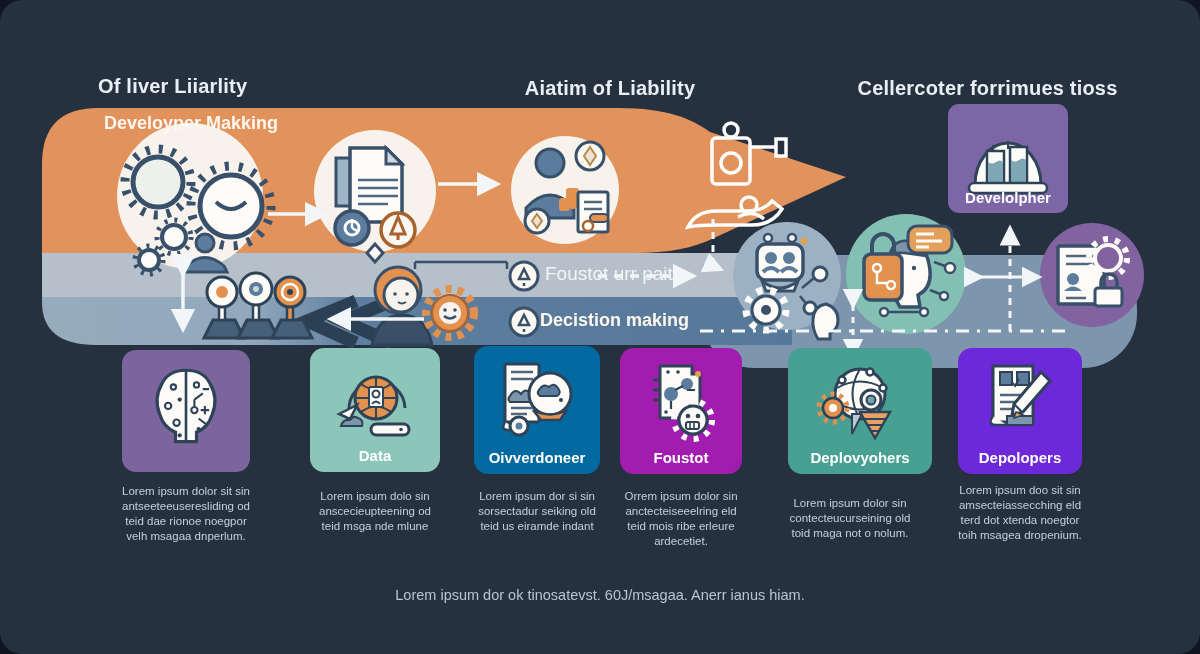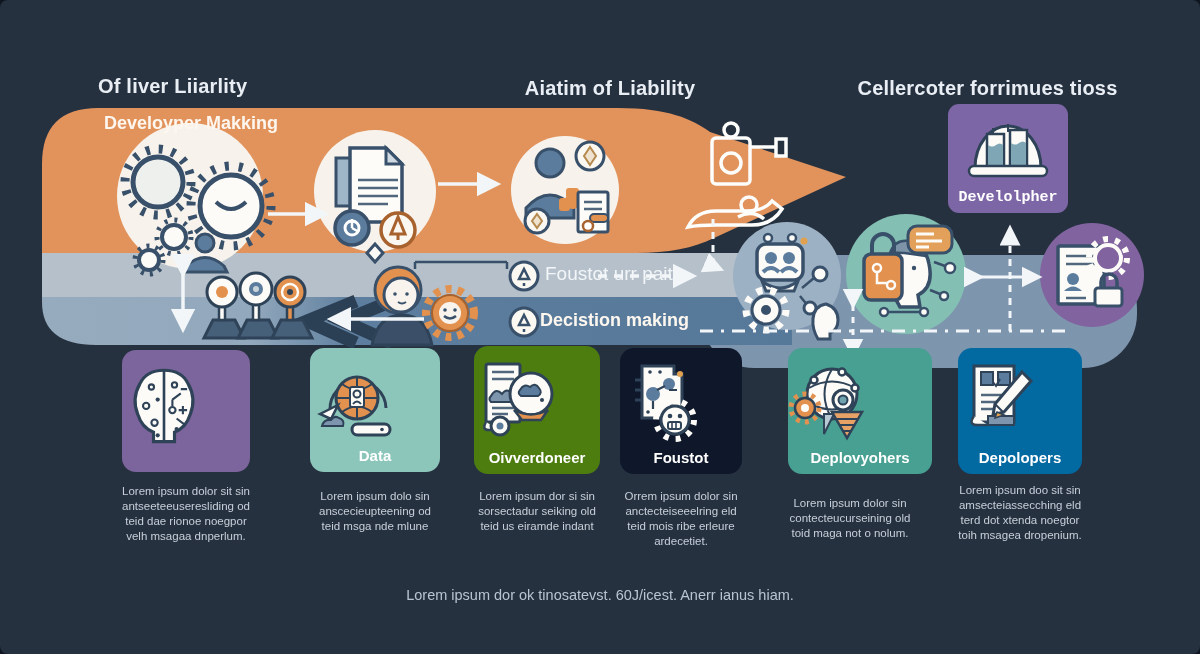--- a/index.html
+++ b/index.html
@@ -1,28 +1,28 @@
 <!DOCTYPE html>
 <html><head>
 <meta charset="utf-8">
 <style>
   html,body{margin:0;padding:0;background:#0f1521;}
   body{width:1200px;height:654px;position:relative;font-family:"Liberation Sans",sans-serif;}
-  #canvas{position:absolute;inset:0;width:1200px;height:654px;background:#263140;border-radius:8px;overflow:hidden;}
+  #canvas{position:absolute;inset:0;width:1200px;height:654px;background:#263140;border-radius:22px;overflow:hidden;}
   #art{position:absolute;left:0;top:0;}
   .hdr{position:absolute;font-weight:700;font-size:20px;color:#e9eef4;letter-spacing:.2px;}
   .hdr-c{text-align:center;}
   .band-label{position:absolute;color:#fdf7ef;font-weight:700;font-size:18px;}
   .band-label-light{position:absolute;color:#f2f6f8;font-weight:400;font-size:19px;}
-  .tile{position:absolute;border-radius:14px;display:flex;flex-direction:column;justify-content:flex-start;}
+  .tile{position:absolute;border-radius:14px;display:flex;flex-direction:column;align-items:center;justify-content:flex-start;}
   .tile .ticon{margin-top:10px;}
   .tile .tlabel{position:absolute;bottom:8px;left:0;right:0;text-align:center;color:#fff;font-weight:700;font-size:15px;}
   .desc{position:absolute;text-align:center;color:#c6cfd9;font-size:11.5px;line-height:1.3;white-space:pre-line;}
   .footer{position:absolute;left:0;right:0;top:587px;text-align:center;color:#b9c4d1;font-size:14.5px;}
-  .devtile{position:absolute;left:948px;top:104px;width:120px;height:109px;border-radius:11px;display:flex;align-items:flex-start;justify-content:center;font-family:Liberation Mono, monospace;}
+  .devtile{position:absolute;left:948px;top:104px;width:120px;height:109px;border-radius:11px;display:flex;align-items:center;justify-content:center;}
   .devtile .tlabel{position:absolute;bottom:7px;left:0;right:0;text-align:center;color:#fff;font-weight:700;font-size:15px;}
 </style>
 </head>
 <body>
 
 <div id="canvas">
 
 <svg id="art" width="1200" height="654" viewBox="0 0 1200 654">
   <defs>
     <marker id="ah" markerWidth="9" markerHeight="9" refX="5.5" refY="3.5" orient="auto">
@@ -256,38 +256,38 @@
       <circle cx="47" cy="36" r="3.5" fill="none" stroke="#2f4358" stroke-width="2"></circle>
       <path d="M43,46 q4,-5 8,0" stroke="#2f4358" stroke-width="2" fill="none"></path>
       <path d="M10,56 l18,-9 -7,14 z" fill="#fdfbf7" stroke="#2f4358" stroke-width="2.5"></path>
       <path d="M12,68 q2,-7 9,-6 q3,-5 8,-2 q6,2 4,8 z" fill="#7e95ae" stroke="#2f4358" stroke-width="2"></path>
       <rect x="42" y="66" width="38" height="11" rx="5.5" fill="#fdfbf7" stroke="#2f4358" stroke-width="3"></rect>
       <circle cx="72" cy="71.5" r="1.8" fill="#2f4358"></circle>
     </svg>
     <div class="tlabel">Data</div>
   </div>
 
-  <div class="tile" style="left: 474px; top: 346px; width: 126px; height: 128px; background: #4d7c0f;">
+  <div class="tile" style="left: 474px; top: 346px; width: 126px; height: 128px; background: #0369a1;">
     <svg class="ticon" width="88" height="88" viewBox="0 0 88 88">
       <rect x="12" y="8" width="34" height="58" rx="2" fill="#fdfbf7" stroke="#2f4358" stroke-width="3"></rect>
       <path d="M18,16 h22 M18,23 h22" stroke="#51677e" stroke-width="2.5"></path>
       <path d="M17,40 q5,-9 11,-2 q5,-7 10,0 q4,5 0,8 h-21 q-3,-3 0,-6 z" fill="#7e95ae" stroke="#2f4358" stroke-width="2"></path>
       <path d="M18,52 h22 M18,58 h16" stroke="#51677e" stroke-width="2.5"></path>
       <path d="M12,66 q-5,9 5,8 h8" fill="#fdfbf7" stroke="#2f4358" stroke-width="2.5"></path>
       <circle cx="57" cy="38" r="21" fill="#fdfbf7" stroke="#2f4358" stroke-width="3"></circle>
       <path d="M46,34 q4,-7 10,-3 q5,-5 9,1 q4,5 -1,8 h-17 q-4,-3 -1,-6 z" fill="#5b7c9c" stroke="#2f4358" stroke-width="2"></path>
       <circle cx="68" cy="44" r="2" fill="#2f4358"></circle>
       <path d="M40,54 q17,9 34,0 l-7,10 h-19 z" fill="#e2914e" stroke="#2f4358" stroke-width="2.5"></path>
       <circle cx="26" cy="70" r="9" fill="#fdfbf7" stroke="#2f4358" stroke-width="3"></circle>
       <circle cx="26" cy="70" r="3.5" fill="#5b7c9c"></circle>
     </svg>
     <div class="tlabel">Oivverdoneer</div>
   </div>
 
-  <div class="tile" style="left: 620px; top: 348px; width: 122px; height: 126px; background: #0f172a;">
+  <div class="tile" style="left: 620px; top: 348px; width: 122px; height: 126px; background: #a21caf;">
     <svg class="ticon" width="86" height="86" viewBox="0 0 86 86">
       <path d="M22,8 h32 v8 h8 v44 h-40 z" fill="#fdfbf7" stroke="#2f4358" stroke-width="3"></path>
       <path d="M15,22 h7 M15,32 h7 M15,42 h7" stroke="#2f4358" stroke-width="3"></path>
       <circle cx="30" cy="14" r="1.8" fill="#2f4358"></circle>
         <circle cx="40" cy="14" r="1.8" fill="#2f4358"></circle>
       <circle cx="33" cy="36" r="7" fill="#5b7c9c"></circle>
         <circle cx="49" cy="26" r="6" fill="#5b7c9c"></circle>
       <path d="M37,32 l8,-4 M49,32 h8 M33,43 v8" stroke="#2f4358" stroke-width="2.2"></path>
       <circle cx="60" cy="16" r="3" fill="#e2a14e"></circle>
       <circle cx="28" cy="54" r="1.8" fill="#2f4358"></circle>
@@ -314,21 +314,21 @@
       <circle cx="17" cy="50" r="14" fill="none" stroke="#e2914e" stroke-width="5" stroke-dasharray="4 5"></circle>
       <circle cx="17" cy="50" r="10" fill="#e2914e" stroke="#2f4358" stroke-width="2.5"></circle>
       <circle cx="17" cy="50" r="4" fill="#fdfbf7"></circle>
       <path d="M36,56 l10,0 -10,20 z" fill="#b9c9d4" stroke="#2f4358" stroke-width="2"></path>
       <path d="M44,54 h30 l-15,26 z" fill="#e8a265" stroke="#2f4358" stroke-width="2.5"></path>
       <path d="M49,61 h20 M52,67 h14 M55,73 h8" stroke="#2f4358" stroke-width="2"></path>
     </svg>
     <div class="tlabel">Deplovyohers</div>
   </div>
 
-  <div class="tile" style="left: 958px; top: 348px; width: 124px; height: 126px; background: #0369a1;">
+  <div class="tile" style="left: 958px; top: 348px; width: 124px; height: 126px; background: #6d28d9;">
     <svg class="ticon" width="86" height="86" viewBox="0 0 86 86">
       <rect x="16" y="8" width="40" height="56" fill="#fdfbf7" stroke="#2f4358" stroke-width="3"></rect>
       <rect x="23" y="14" width="12" height="13" fill="#5b7c9c" stroke="#2f4358" stroke-width="2"></rect>
       <rect x="40" y="14" width="12" height="13" fill="#5b7c9c" stroke="#2f4358" stroke-width="2"></rect>
       <path d="M35,24 l3,4 4,-7" fill="none" stroke="#2f4358" stroke-width="2"></path>
       <path d="M23,37 h26 M23,44 h26 M23,51 h18" stroke="#51677e" stroke-width="2.5"></path>
       <path d="M16,58 q-7,10 6,9 h8" fill="#fdfbf7" stroke="#2f4358" stroke-width="2.5"></path>
       <rect x="30" y="58" width="26" height="9" fill="#7e95ae" stroke="#2f4358" stroke-width="2"></rect>
       <path d="M64,14 l9,9 -27,31 -11,3 2,-11 z" fill="#fdfbf7" stroke="#2f4358" stroke-width="3"></path>
       <path d="M37,46 l9,9" stroke="#2f4358" stroke-width="2"></path>
@@ -352,14 +352,14 @@
 teid mois ribe erleure
 ardecetiet.</div>
   <div class="desc" style="left:770px;top:496px;width:160px;">Lorem ipsum dolor sin
 contecteucurseining old
 toid maga not o nolum.</div>
   <div class="desc" style="left:932px;top:483px;width:176px;">Lorem ipsum doo sit sin
 amsecteiassecching eld
 terd dot xtenda noegtor
 toih msagea dropenium.</div>
 
-  <div class="footer">Lorem ipsum dor ok tinosatevst. 60J/icest. Anerr ianus hiam.</div>
+  <div class="footer">Lorem ipsum dor ok tinosatevst. 60J/msagaa. Anerr ianus hiam.</div>
 </div>
 
 </body></html>

